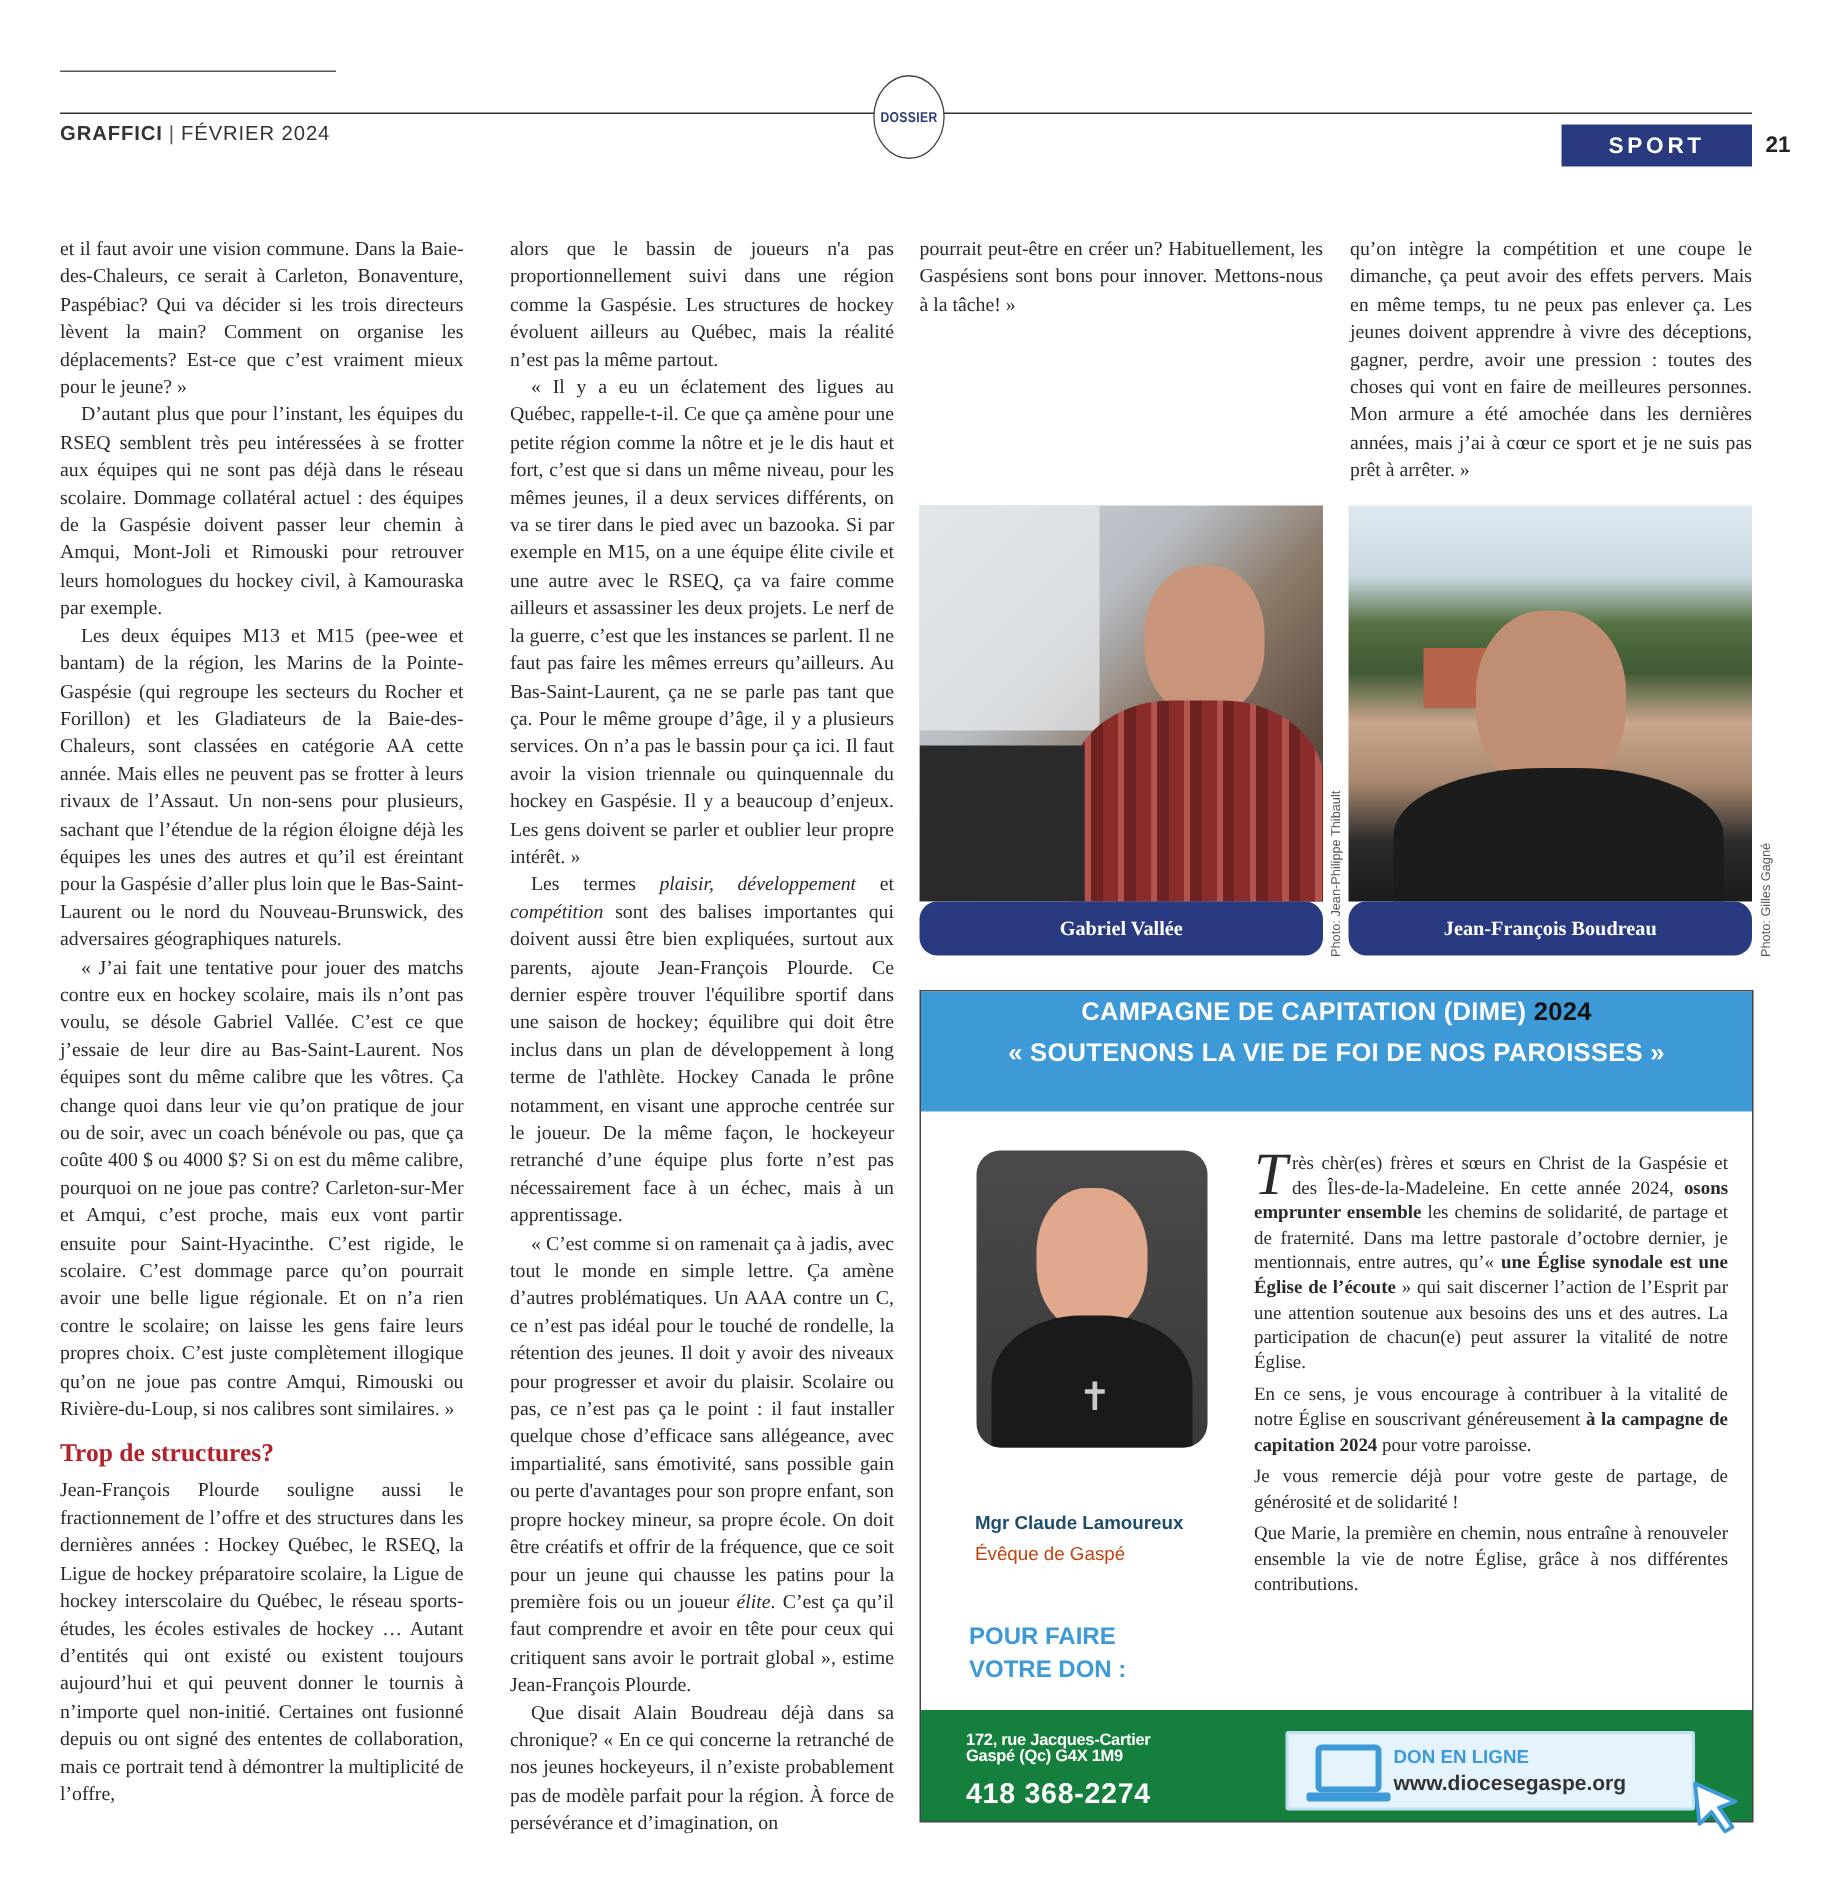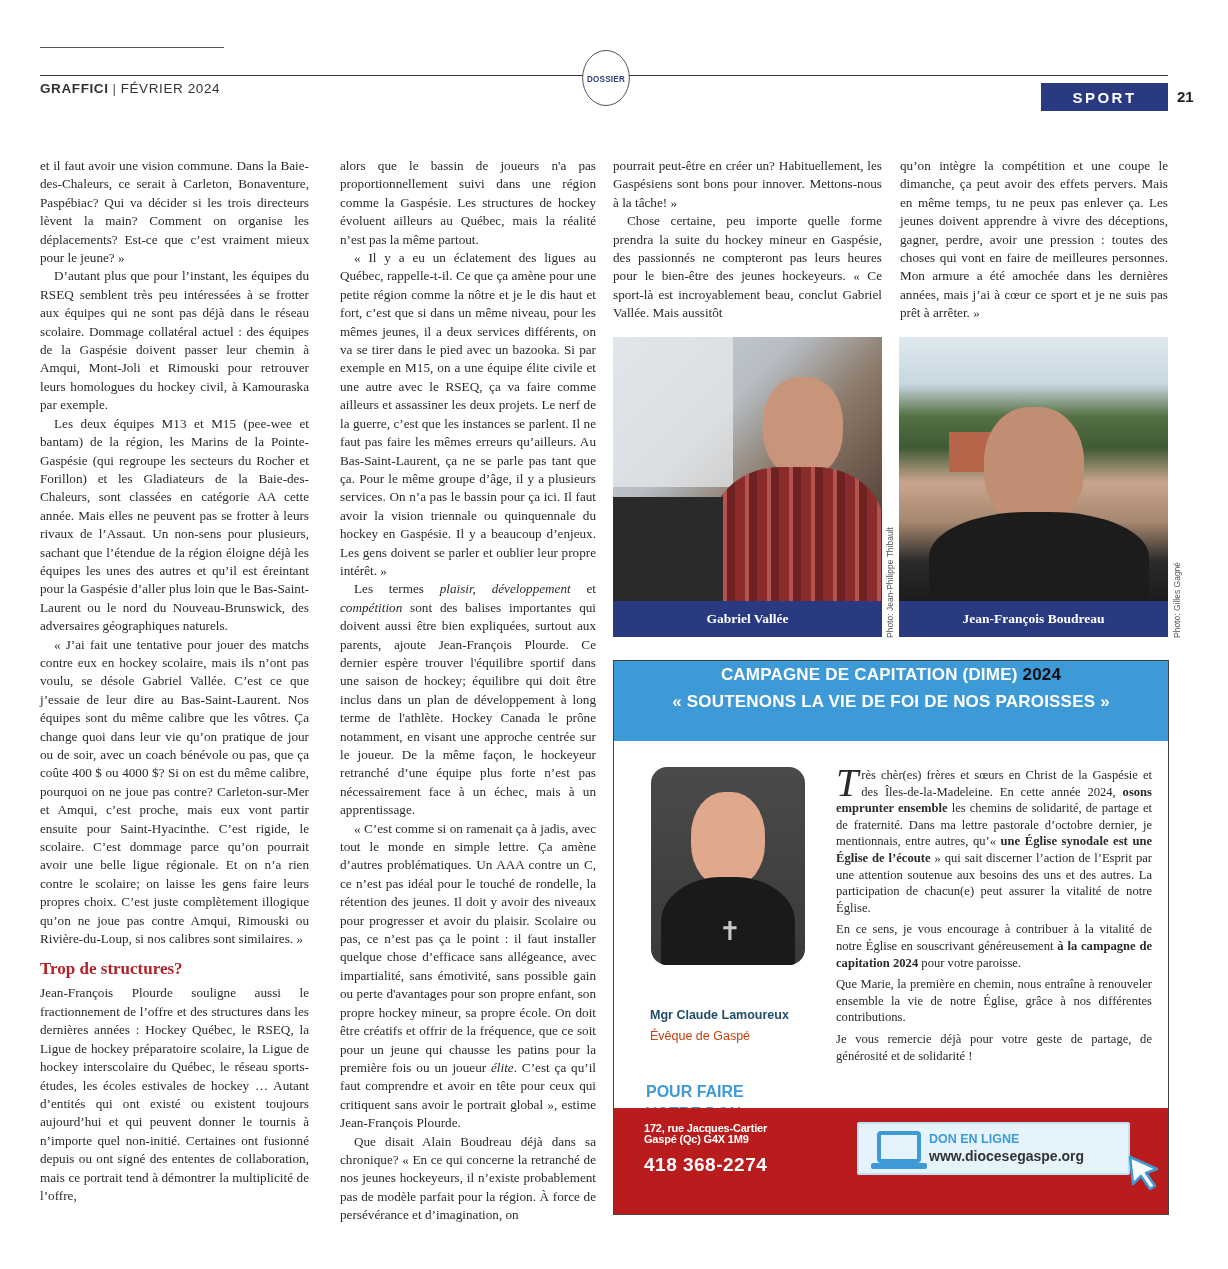--- a/index.html
+++ b/index.html
@@ -25,39 +25,39 @@
   .col3 { left: 613px; top: 157px; width: 269px; }
   .col4 { left: 900px; top: 157px; width: 268px; }
   .subhead { color: #b3222b; font-weight: 700; font-size: 17px; line-height: 22px; margin: 10px 0 4px 0; }
   em { font-style: italic; }
 
   
   .photo { position: absolute; overflow: hidden; }
   .photo1 { left: 613px; top: 337px; width: 269px; height: 264px; background: linear-gradient(135deg,#cfd6dc 0%,#b6bcc2 35%,#8c7a6a 55%,#5d4b40 80%,#3c3430 100%); }
   .photo2 { left: 899px; top: 337px; width: 269px; height: 264px; background: linear-gradient(180deg,#dfe9ef 0%,#c7d7e0 18%,#557043 30%,#3f5a35 42%,#c9a58d 55%,#a7876f 70%,#2b2b2b 85%,#1c1c1c 100%); }
   .photo .shape { position: absolute; }
-  .caption { position: absolute; height: 36px; background: #2a3a80; color: #fff; display: flex; align-items: center; justify-content: center; font-weight: 700; font-size: 13.5px; }
+  .caption { position: absolute; height: 36px; background: #2a3a80; color: #fff; display: flex; align-items: center; justify-content: center; font-weight: 700; font-size: 13.5px; border-radius: 12px; }
   .cap1 { left: 613px; top: 601px; width: 269px; }
   .cap2 { left: 899px; top: 601px; width: 269px; }
   .credit { position: absolute; font-family: "Liberation Sans", sans-serif; font-size: 8.5px; color: #555; transform: rotate(-90deg); transform-origin: left top; white-space: nowrap; }
   .credit1 { left: 885px; top: 638px; }
   .credit2 { left: 1172px; top: 638px; }
 
   
   .ad { position: absolute; left: 613px; top: 660px; width: 556px; height: 555px; border: 1px solid #444; background: #fff; }
   .ad-head { position: absolute; left: 0; top: 0; width: 100%; height: 80px; background: #3d9ad6; color: #fff; font-family: "Liberation Sans", sans-serif; font-weight: 700; font-size: 17px; line-height: 27px; text-align: center; letter-spacing: 0.2px; }
   .ad-head .yr { color: #111; }
   .portrait { position: absolute; left: 37px; top: 106px; width: 154px; height: 198px; border-radius: 16px; overflow: hidden; background: linear-gradient(180deg,#4a4a4a 0%,#3a3a3a 100%); }
   .bishop-name { position: absolute; left: 36px; top: 347px; font-family: "Liberation Sans", sans-serif; font-weight: 700; font-size: 12.5px; color: #1f4e6b; }
   .bishop-title { position: absolute; left: 36px; top: 368px; font-family: "Liberation Sans", sans-serif; font-size: 12.5px; color: #c2410c; }
   .donate-label { position: absolute; left: 32px; top: 420px; font-family: "Liberation Sans", sans-serif; font-weight: 700; font-size: 16px; line-height: 22px; color: #3d9ad6; }
   .letter { position: absolute; left: 222px; top: 106px; width: 316px; font-size: 12.6px; line-height: 16.6px; text-align: justify; color: #2a2a2a; }
   .letter p { margin-bottom: 5px; }
   .dropcap { float: left; font-size: 40px; line-height: 32px; margin-right: 3px; font-style: italic; }
-  .ad-foot { position: absolute; left: 0; bottom: 0; width: 100%; height: 106px; background: #b91c1c; }
+  .ad-foot { position: absolute; left: 0; bottom: 0; width: 100%; height: 74px; background: #15803d; }
   .addr1 { position: absolute; left: 30px; top: 14px; font-family: "Liberation Sans", sans-serif; font-weight: 700; font-size: 11px; color: #fff; letter-spacing: -0.2px; }
   .addr2 { position: absolute; left: 30px; top: 25px; font-family: "Liberation Sans", sans-serif; font-weight: 700; font-size: 11px; color: #fff; letter-spacing: -0.2px; text-align: right; }
   .phone { position: absolute; left: 30px; top: 46px; font-family: "Liberation Sans", sans-serif; font-weight: 700; font-size: 19px; color: #fff; letter-spacing: 0.5px; }
   .online-btn { position: absolute; left: 243px; top: 14px; width: 273px; height: 53px; background: #e5f3fc; border-radius: 2px; border: 2px solid #bfe0f4; }
   .laptop-icon { position: absolute; left: 10px; top: 5px; width: 64px; height: 44px; }
   .online-label { position: absolute; left: 70px; top: 8px; font-family: "Liberation Sans", sans-serif; font-weight: 700; font-size: 12.5px; color: #3d9ad6; }
   .online-url { position: absolute; left: 70px; top: 24px; font-family: "Liberation Sans", sans-serif; font-weight: 700; font-size: 14px; color: #333; }
   .cursor-icon { position: absolute; left: 268px; top: 30px; width: 34px; height: 36px; }
 </style>
 </head>
@@ -88,21 +88,20 @@
 <div class="col col2">
   <p class="noindent">alors que le bassin de joueurs n'a pas proportionnellement suivi dans une région comme la Gaspésie. Les structures de hockey évoluent ailleurs au Québec, mais la réalité n’est pas la même partout.</p>
   <p>« Il y a eu un éclatement des ligues au Québec, rappelle-t-il. Ce que ça amène pour une petite région comme la nôtre et je le dis haut et fort, c’est que si dans un même niveau, pour les mêmes jeunes, il a deux services différents, on va se tirer dans le pied avec un bazooka. Si par exemple en M15, on a une équipe élite civile et une autre avec le RSEQ, ça va faire comme ailleurs et assassiner les deux projets. Le nerf de la guerre, c’est que les instances se parlent. Il ne faut pas faire les mêmes erreurs qu’ailleurs. Au Bas-Saint-Laurent, ça ne se parle pas tant que ça. Pour le même groupe d’âge, il y a plusieurs services. On n’a pas le bassin pour ça ici. Il faut avoir la vision triennale ou quinquennale du hockey en Gaspésie. Il y a beaucoup d’enjeux. Les gens doivent se parler et oublier leur propre intérêt. »</p>
   <p><span>Les termes </span><em>plaisir, développement</em><span> et </span><em>compétition</em><span> sont des balises importantes qui doivent aussi être bien expliquées, surtout aux parents, ajoute Jean-François Plourde. Ce dernier espère trouver l'équilibre sportif dans une saison de hockey; équilibre qui doit être inclus dans un plan de développement à long terme de l'athlète. Hockey Canada le prône notamment, en visant une approche centrée sur le joueur. De la même façon, le hockeyeur retranché d’une équipe plus forte n’est pas nécessairement face à un échec, mais à un apprentissage.</span></p>
   <p><span>« C’est comme si on ramenait ça à jadis, avec tout le monde en simple lettre. Ça amène d’autres problématiques. Un AAA contre un C, ce n’est pas idéal pour le touché de rondelle, la rétention des jeunes. Il doit y avoir des niveaux pour progresser et avoir du plaisir. Scolaire ou pas, ce n’est pas ça le point : il faut installer quelque chose d’efficace sans allégeance, avec impartialité, sans émotivité, sans possible gain ou perte d'avantages pour son propre enfant, son propre hockey mineur, sa propre école. On doit être créatifs et offrir de la fréquence, que ce soit pour un jeune qui chausse les patins pour la première fois ou un joueur </span><em>élite</em><span>. C’est ça qu’il faut comprendre et avoir en tête pour ceux qui critiquent sans avoir le portrait global », estime Jean-François Plourde.</span></p>
   <p>Que disait Alain Boudreau déjà dans sa chronique? « En ce qui concerne la retranché de nos jeunes hockeyeurs, il n’existe probablement pas de modèle parfait pour la région. À force de persévérance et d’imagination, on</p>
 </div>
 
 <div class="col col3">
   <p class="noindent">pourrait peut-être en créer un? Habituellement, les Gaspésiens sont bons pour innover. Mettons-nous à la tâche! »</p>
-  <p>Chose certaine, peu importe quelle forme prendra la suite du hockey mineur en Gaspésie, des passionnés ne compteront pas leurs heures pour le bien-être des jeunes hockeyeurs. « Ce sport-là est incroyablement beau, conclut Gabriel Vallée. Mais aussitôt</p>
 </div>
 
 <div class="col col4">
   <p class="noindent">qu’on intègre la compétition et une coupe le dimanche, ça peut avoir des effets pervers. Mais en même temps, tu ne peux pas enlever ça. Les jeunes doivent apprendre à vivre des déceptions, gagner, perdre, avoir une pression : toutes des choses qui vont en faire de meilleures personnes. Mon armure a été amochée dans les dernières années, mais j’ai à cœur ce sport et je ne suis pas prêt à arrêter. »</p>
 </div>
 
 <div class="photo photo1">
   <div class="shape" style="left:0;top:0;width:120px;height:150px;background:#e9ecef;opacity:0.7;"></div>
   <div class="shape" style="left:150px;top:40px;width:80px;height:100px;border-radius:45%;background:#c9957a;"></div>
   <div class="shape" style="left:100px;top:130px;width:170px;height:140px;border-radius:40% 40% 0 0;background:repeating-linear-gradient(90deg,#8b2c2c 0 10px,#b3544f 10px 14px,#6e2222 14px 22px);"></div>
@@ -132,22 +131,22 @@
   <div class="bishop-name">Mgr Claude Lamoureux</div>
   <div class="bishop-title">Évêque de Gaspé</div>
   <div class="donate-label">
     <div>POUR FAIRE</div>
     <div>VOTRE DON :</div>
   </div>
 
   <div class="letter">
     <p><span class="dropcap">T</span><span>rès chèr(es) frères et sœurs en Christ de la Gaspésie et des Îles-de-la-Madeleine. En cette année 2024, </span><b>osons emprunter ensemble</b><span> les chemins de solidarité, de partage et de fraternité. Dans ma lettre pastorale d’octobre dernier, je mentionnais, entre autres, qu’« </span><b>une Église synodale est une Église de l’écoute</b><span> » qui sait discerner l’action de l’Esprit par une attention soutenue aux besoins des uns et des autres. La participation de chacun(e) peut assurer la vitalité de notre Église.</span></p>
     <p><span>En ce sens, je vous encourage à contribuer à la vitalité de notre Église en souscrivant généreusement </span><b>à la campagne de capitation 2024</b><span> pour votre paroisse.</span></p>
+    <p>Je vous remercie déjà pour votre geste de partage, de générosité et de solidarité !</p>
     <p>Que Marie, la première en chemin, nous entraîne à renouveler ensemble la vie de notre Église, grâce à nos différentes contributions.</p>
-    <p>Je vous remercie déjà pour votre geste de partage, de générosité et de solidarité !</p>
   </div>
 
   <div class="ad-foot">
     <div class="addr1">172, rue Jacques-Cartier</div>
     <div class="addr2">Gaspé (Qc) G4X 1M9</div>
     <div class="phone">418 368-2274</div>
     <div class="online-btn">
       <svg class="laptop-icon" viewBox="0 0 64 44">
         <rect x="10" y="4" width="40" height="28" rx="2" fill="none" stroke="#3d9ad6" stroke-width="4"></rect>
         <rect x="2" y="34" width="56" height="6" rx="2" fill="#3d9ad6"></rect>

